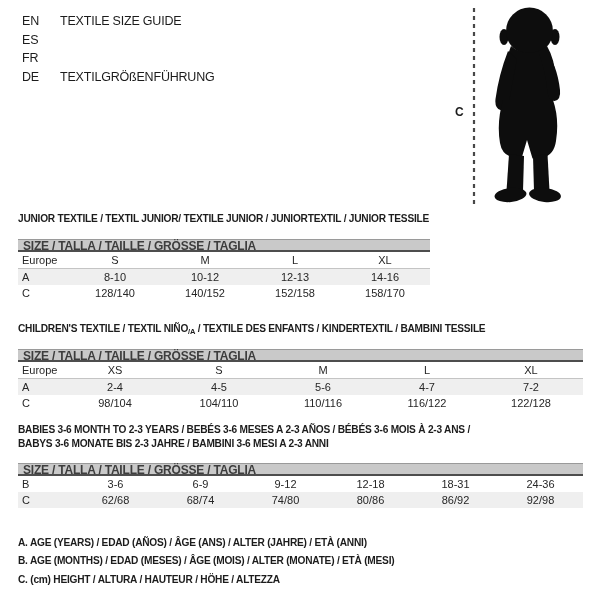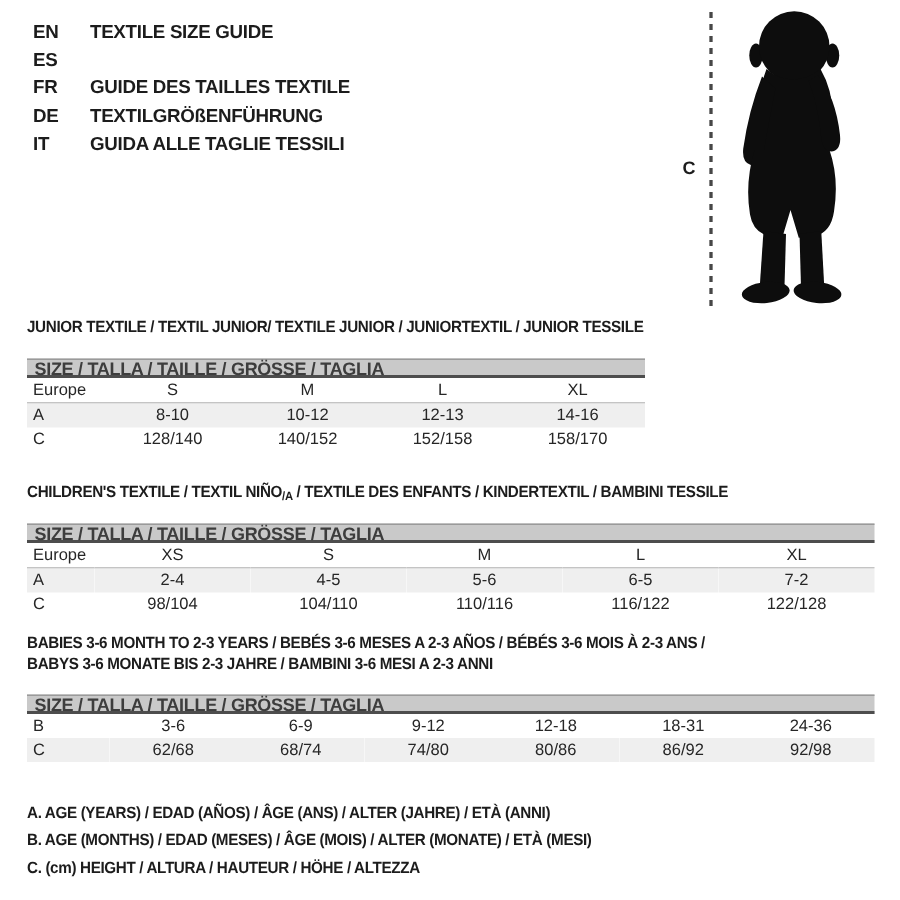--- a/index.html
+++ b/index.html
@@ -5,21 +5,21 @@
   html,body{margin:0;padding:0;}
   body{
     width:600px;height:600px;position:relative;background:#ffffff;
     font-family:"Liberation Sans", sans-serif;color:#1c1c1c;overflow:hidden;
   }
   .abs{position:absolute;}
   .condensed{transform:scaleX(0.94);transform-origin:left top;white-space:nowrap;}
 
   
   .lang-block{left:22px;top:12px;}
-  .lang-row{display:flex;line-height:18.7px;font-weight:700;font-size:12.5px;letter-spacing:-0.2px;}
+  .lang-row{display:flex;line-height:18.7px;font-weight:400;font-size:12.5px;letter-spacing:-0.2px;}
   .lang-code{width:38px;flex:0 0 38px;}
   .lang-label{white-space:nowrap;text-align:right;}
 
   
   .height-label{left:455px;top:105px;font-weight:700;font-size:12px;}
   .dash-line{left:472px;top:6px;}
   .baby-svg{left:483px;top:4px;}
 
   
   .sec-title{font-weight:700;font-size:10.8px;letter-spacing:-0.25px;}
@@ -48,29 +48,24 @@
 <div class="abs lang-block">
   <div class="lang-row">
     <span class="lang-code">EN</span>
     <span class="lang-label">TEXTILE SIZE GUIDE</span>
   </div>
   <div class="lang-row">
     <span class="lang-code">ES</span>
   </div>
   <div class="lang-row">
     <span class="lang-code">FR</span>
-    <span class="lang-label">GUIDE DES TAILLES TEXTILE</span>
   </div>
   <div class="lang-row">
     <span class="lang-code">DE</span>
     <span class="lang-label">TEXTILGRÖßENFÜHRUNG</span>
-  </div>
-  <div class="lang-row">
-    <span class="lang-code">IT</span>
-    <span class="lang-label">GUIDA ALLE TAGLIE TESSILI</span>
   </div>
 </div>
 
 <span class="abs height-label">C</span>
 <svg class="abs dash-line" width="4" height="204" viewBox="0 0 4 204">
   <line x1="2" y1="2" x2="2" y2="202" stroke="#474747" stroke-width="2.2" stroke-dasharray="4,4"></line>
 </svg>
 <svg class="abs baby-svg" width="90" height="206" viewBox="0 0 90 206" fill="#0d0d0d">
   <ellipse cx="21" cy="33" rx="4.5" ry="8"></ellipse>
   <ellipse cx="72" cy="33" rx="4.5" ry="8"></ellipse>
@@ -145,21 +140,21 @@
       <td>S</td>
       <td>M</td>
       <td>L</td>
       <td>XL</td>
     </tr>
     <tr class="shade">
       <td class="lbl">A</td>
       <td>2-4</td>
       <td>4-5</td>
       <td>5-6</td>
-      <td>6-5</td>
+      <td>4-7</td>
       <td>7-2</td>
     </tr>
     <tr>
       <td class="lbl">C</td>
       <td>98/104</td>
       <td>104/110</td>
       <td>110/116</td>
       <td>116/122</td>
       <td>122/128</td>
     </tr>

